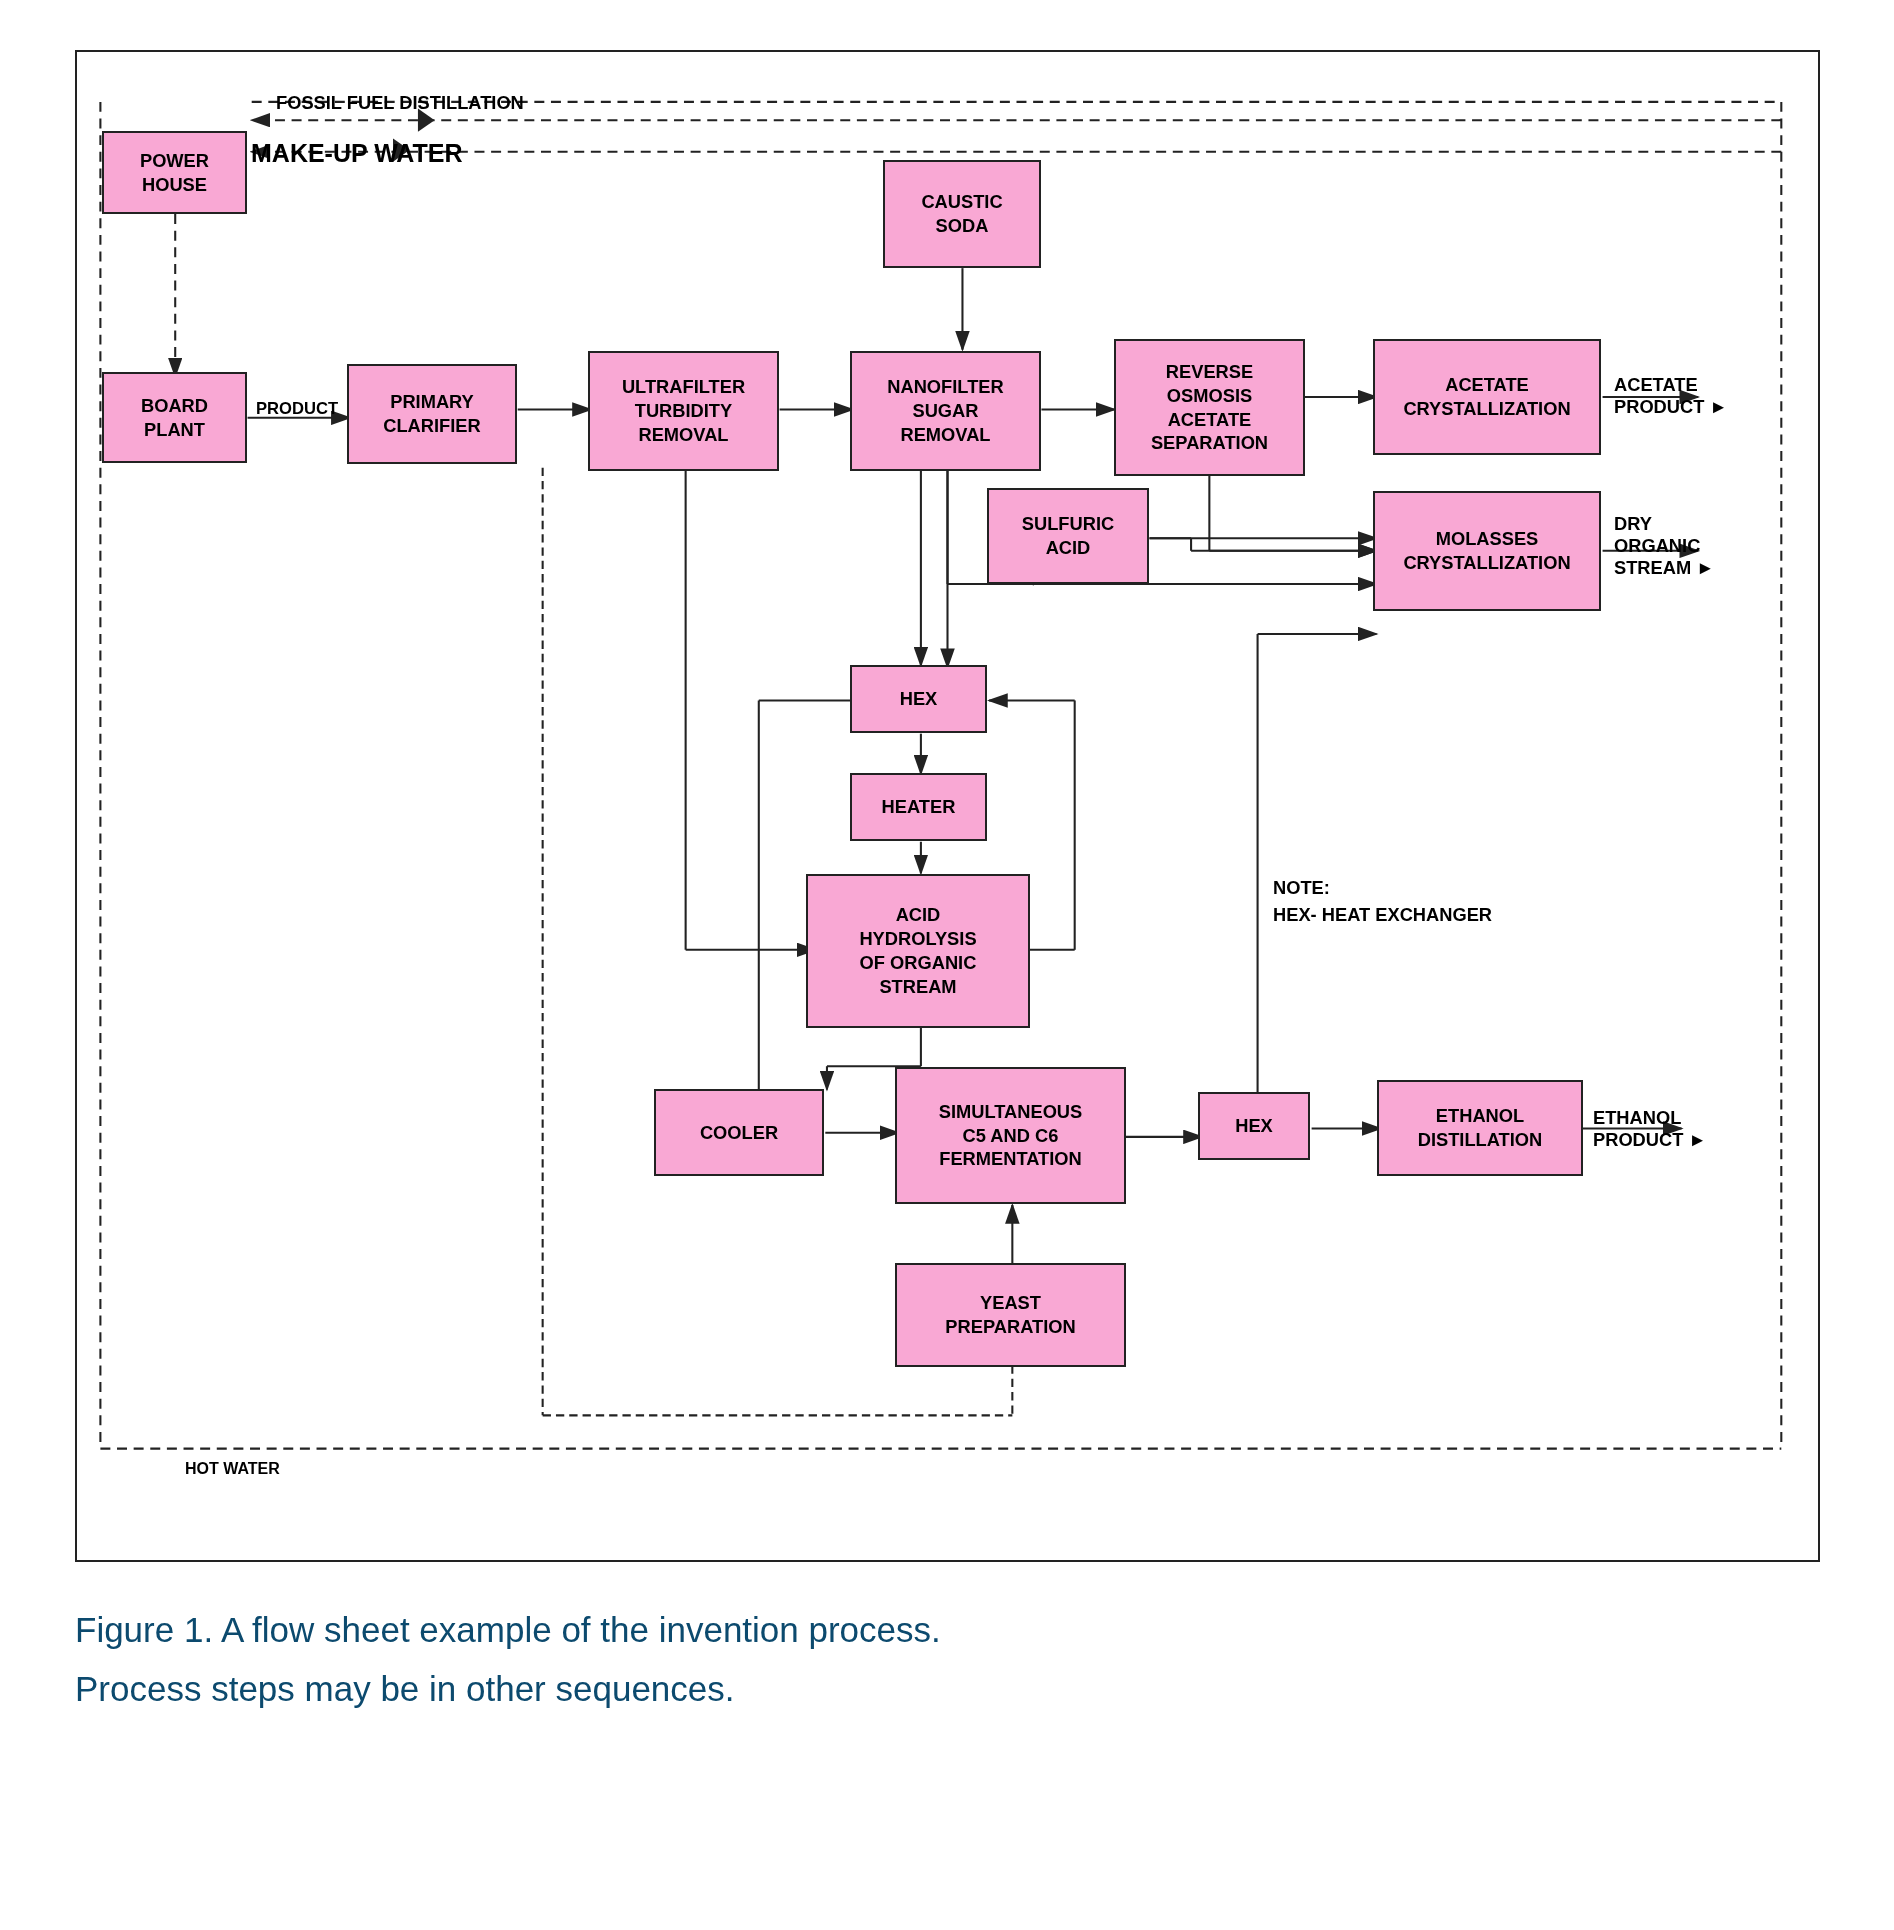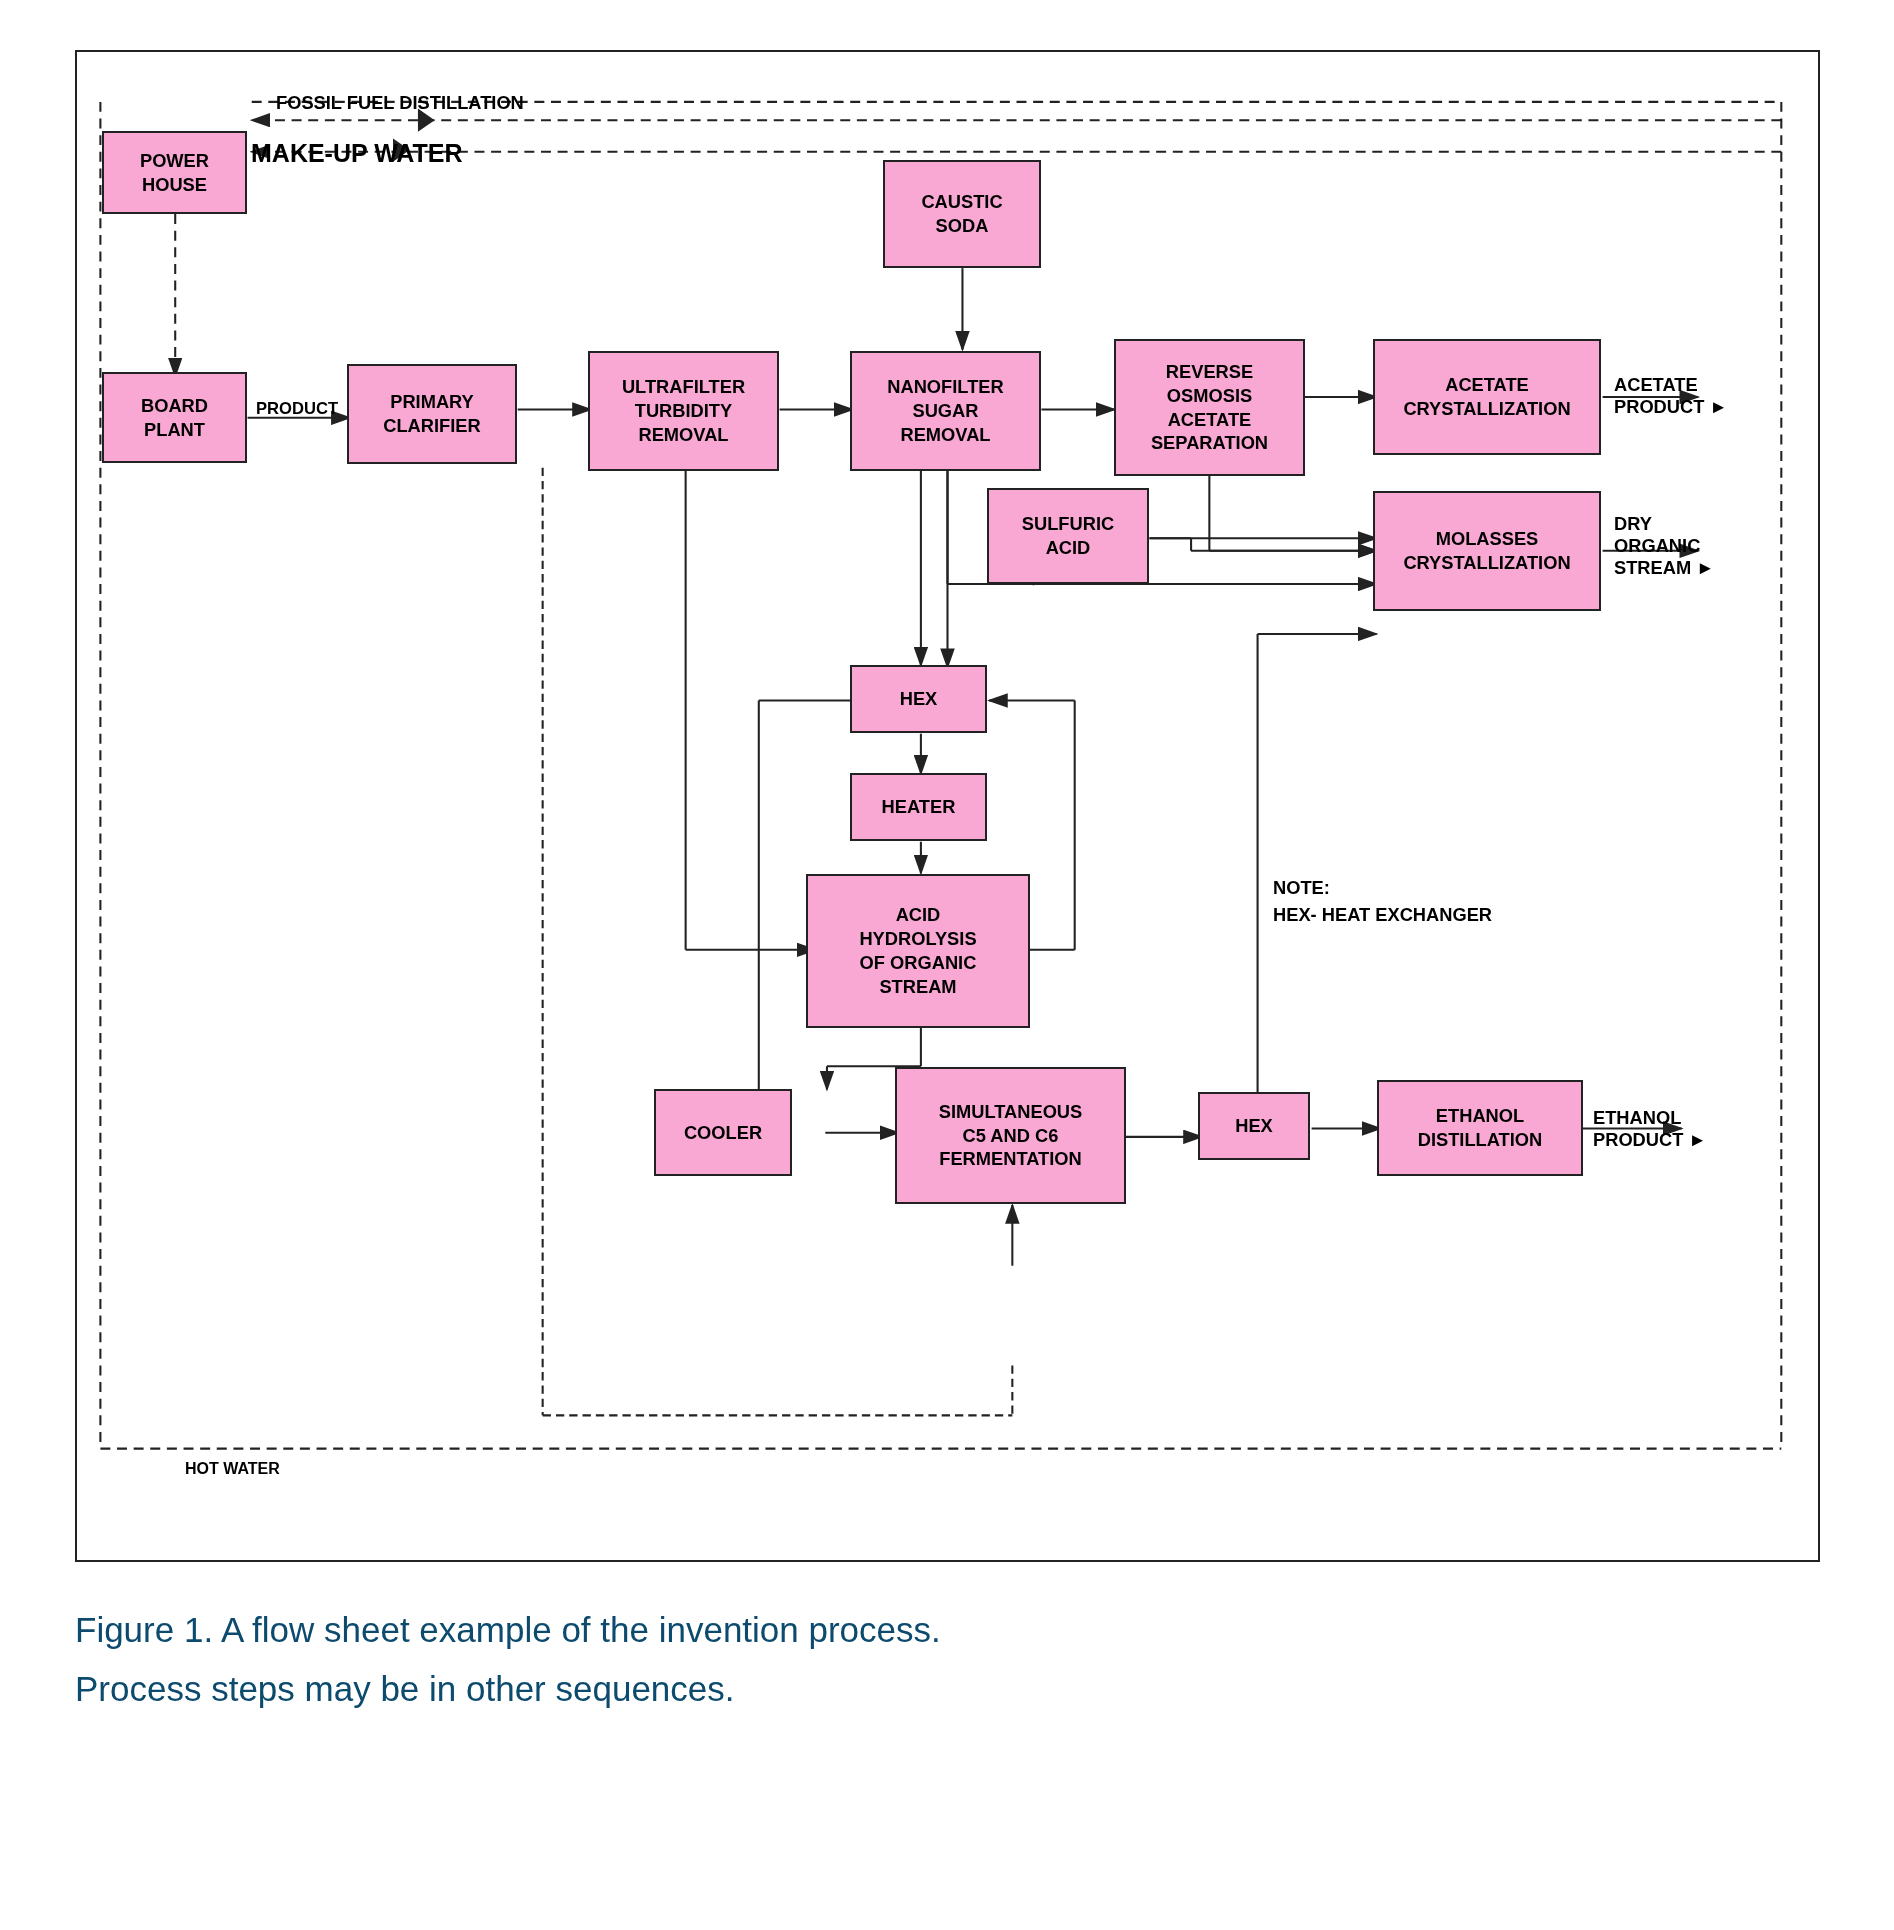--- a/index.html
+++ b/index.html
@@ -219,28 +219,31 @@
     </div>
 
     <div class="box" style="left:773px;top:721px;width:137px;height:68px;">
       <span>HEATER</span>
     </div>
 
     <div class="box" style="left:729px;top:822px;width:224px;height:154px;">
       <span>ACID<br>HYDROLYSIS<br>OF ORGANIC<br>STREAM</span>
     </div>
 
-    <div class="box" style="left:577px;top:1037px;width:138px;height:87px;">
+    <div class="box" style="left:577px;top:1037px;width:170px;height:87px;">
       <span>COOLER</span>
     </div>
 
     <div class="box" style="left:818px;top:1015px;width:231px;height:137px;">
       <span>SIMULTANEOUS<br>C5 AND C6<br>FERMENTATION</span>
     </div>
 
+    <div class="box" style="left:818px;top:1211px;width:231px;height:104px;">
+      <span>YEAST<br>PREPARATION</span>
+    </div>
 
     <div class="box" style="left:1121px;top:1040px;width:112px;height:68px;">
       <span>HEX</span>
     </div>
 
     <div class="box" style="left:1300px;top:1028px;width:206px;height:96px;">
       <span>ETHANOL<br>DISTILLATION</span>
     </div>
 
     <div style="position:absolute;left:1516px;top:1055px;font-size:18.3px;font-weight:bold;font-family:Arial;">ETHANOL<br>PRODUCT ►</div>

